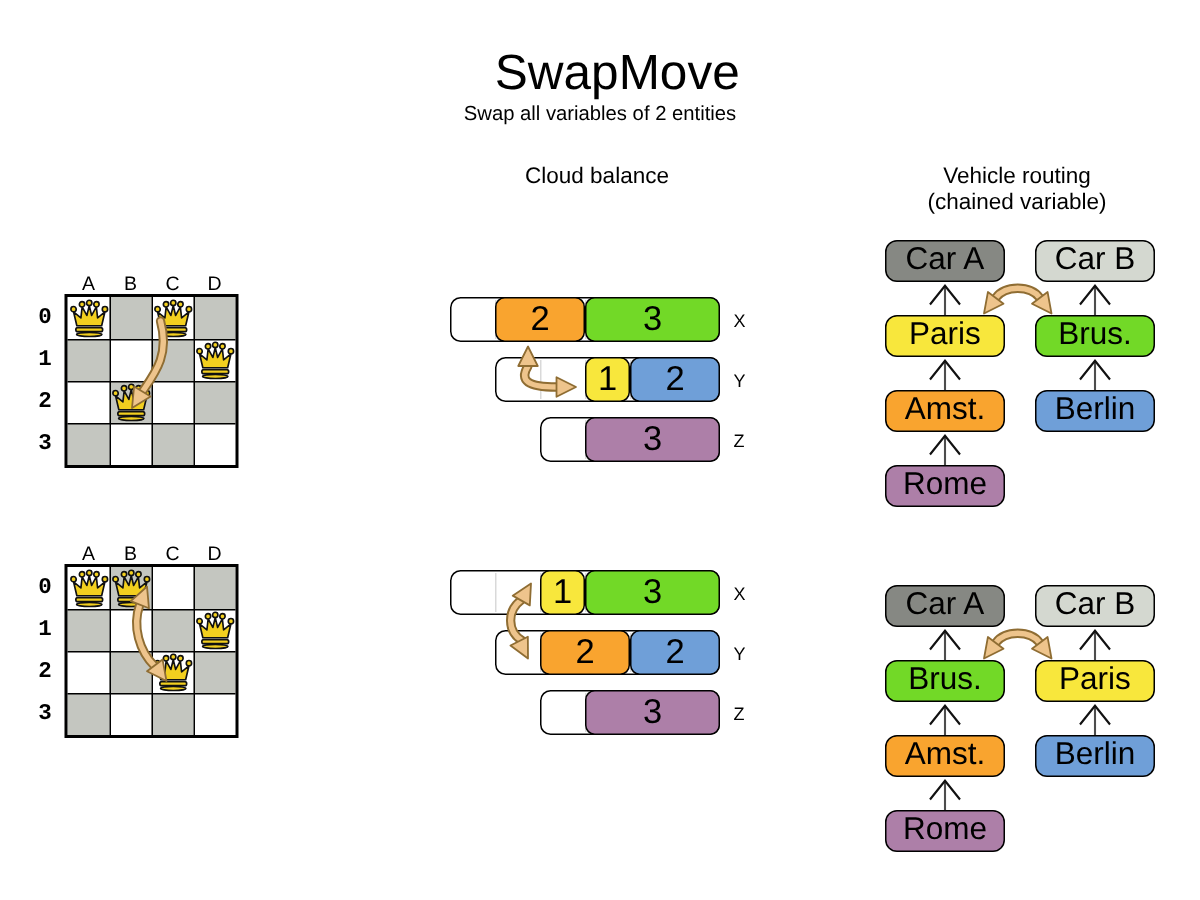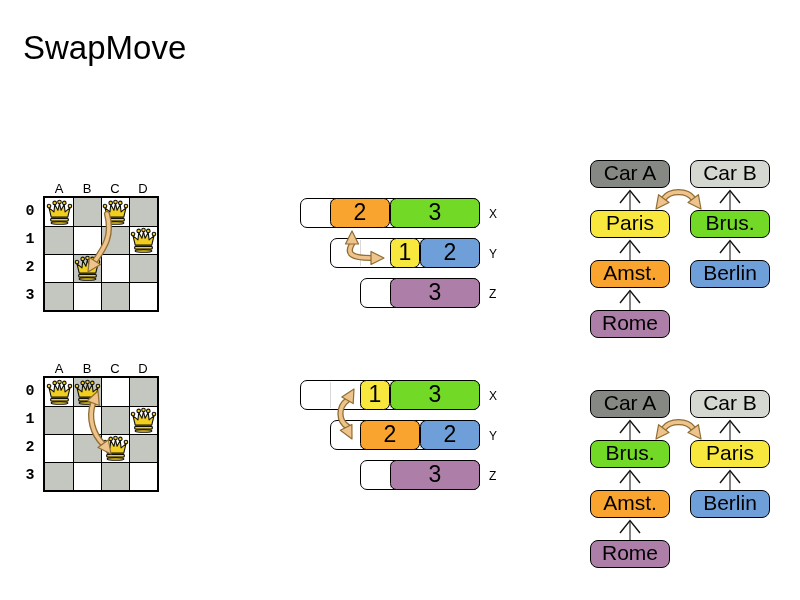--- a/index.html
+++ b/index.html
@@ -1,19 +1,19 @@
 <!DOCTYPE html>
 <html style="--queen-gold: #f2cf1f; --swap-fill: #eec48c; --swap-stroke: #8f6d33;"><head>
 <meta charset="utf-8">
 <style>
   html,body{margin:0;padding:0;background:#fff;}
   #canvas{position:relative;width:800px;height:600px;background:#fff;overflow:hidden;
           font-family:"Liberation Sans",sans-serif;color:#000;}
   .abs{position:absolute;}
-  .title{left:0;right:0;top:31px;text-align:left;font-size:33px;line-height:1.05;margin-left:23px;}
+  .title{left:0;right:0;top:31px;text-align:center;font-size:33px;line-height:1.05;margin-left:23px;}
   .subtitle{left:0;right:0;top:68px;text-align:center;font-size:13.5px;}
   .section-hdr{top:109px;width:160px;text-align:center;font-size:15px;line-height:17px;}
   #overlay{position:absolute;left:0;top:0;z-index:10;pointer-events:none;}
   .sa.u{stroke:var(--swap-stroke);stroke-width:6.2;fill:none;stroke-linecap:round;}
   .sa.o{stroke:var(--swap-fill);stroke-width:3.6;fill:none;stroke-linecap:round;}
   .sa-head{fill:var(--swap-fill);stroke:var(--swap-stroke);stroke-width:1.2;stroke-linejoin:round;}
   .chain-line{stroke:#4d4d4d;stroke-width:1.4;}
   .chevron{fill:none;stroke:#111;stroke-width:1.4;}
   .cell{position:absolute;width:28px;height:28px;}
   .gline{position:absolute;background:#000;}
@@ -28,21 +28,27 @@
   .computer-label{position:absolute;font-size:12px;}
   .vbox{position:absolute;width:80px;height:28px;border:1.7px solid #000;border-radius:8px;box-sizing:border-box;
         text-align:center;font-size:21px;line-height:24px;}
   .queen{position:absolute;width:27px;height:27px;}
 </style>
 </head>
 <body>
 
 <div id="canvas">
   <div class="abs title">SwapMove</div>
-
+  <div class="abs subtitle">Swap all variables of 2 entities</div>
+
+  <div class="abs section-hdr" style="left:318px;">Cloud balance</div>
+  <div class="abs section-hdr" style="left:598px;">
+    <div>Vehicle routing</div>
+    <div>(chained variable)</div>
+  </div>
 
   <svg id="overlay" width="800" height="600">
     <defs>
       <symbol id="queen-shape" viewBox="0 0 32 32">
         <g stroke="#111" stroke-width="1.3" stroke-linejoin="round" fill="var(--queen-gold)">
           <path d="M6.2 21.5 L3.6 10.5 L9.4 15.3 L10.4 6.6 L14.1 13.4 L16 5.6 L17.9 13.4 L21.6 6.6 L22.6 15.3 L28.4 10.5 L25.8 21.5 Z"></path>
           <circle cx="3.6" cy="8.4" r="2.1"></circle>
             <circle cx="10.3" cy="4.6" r="2.1"></circle>
           <circle cx="16" cy="3.5" r="2.1"></circle>
             <circle cx="21.7" cy="4.6" r="2.1"></circle>

